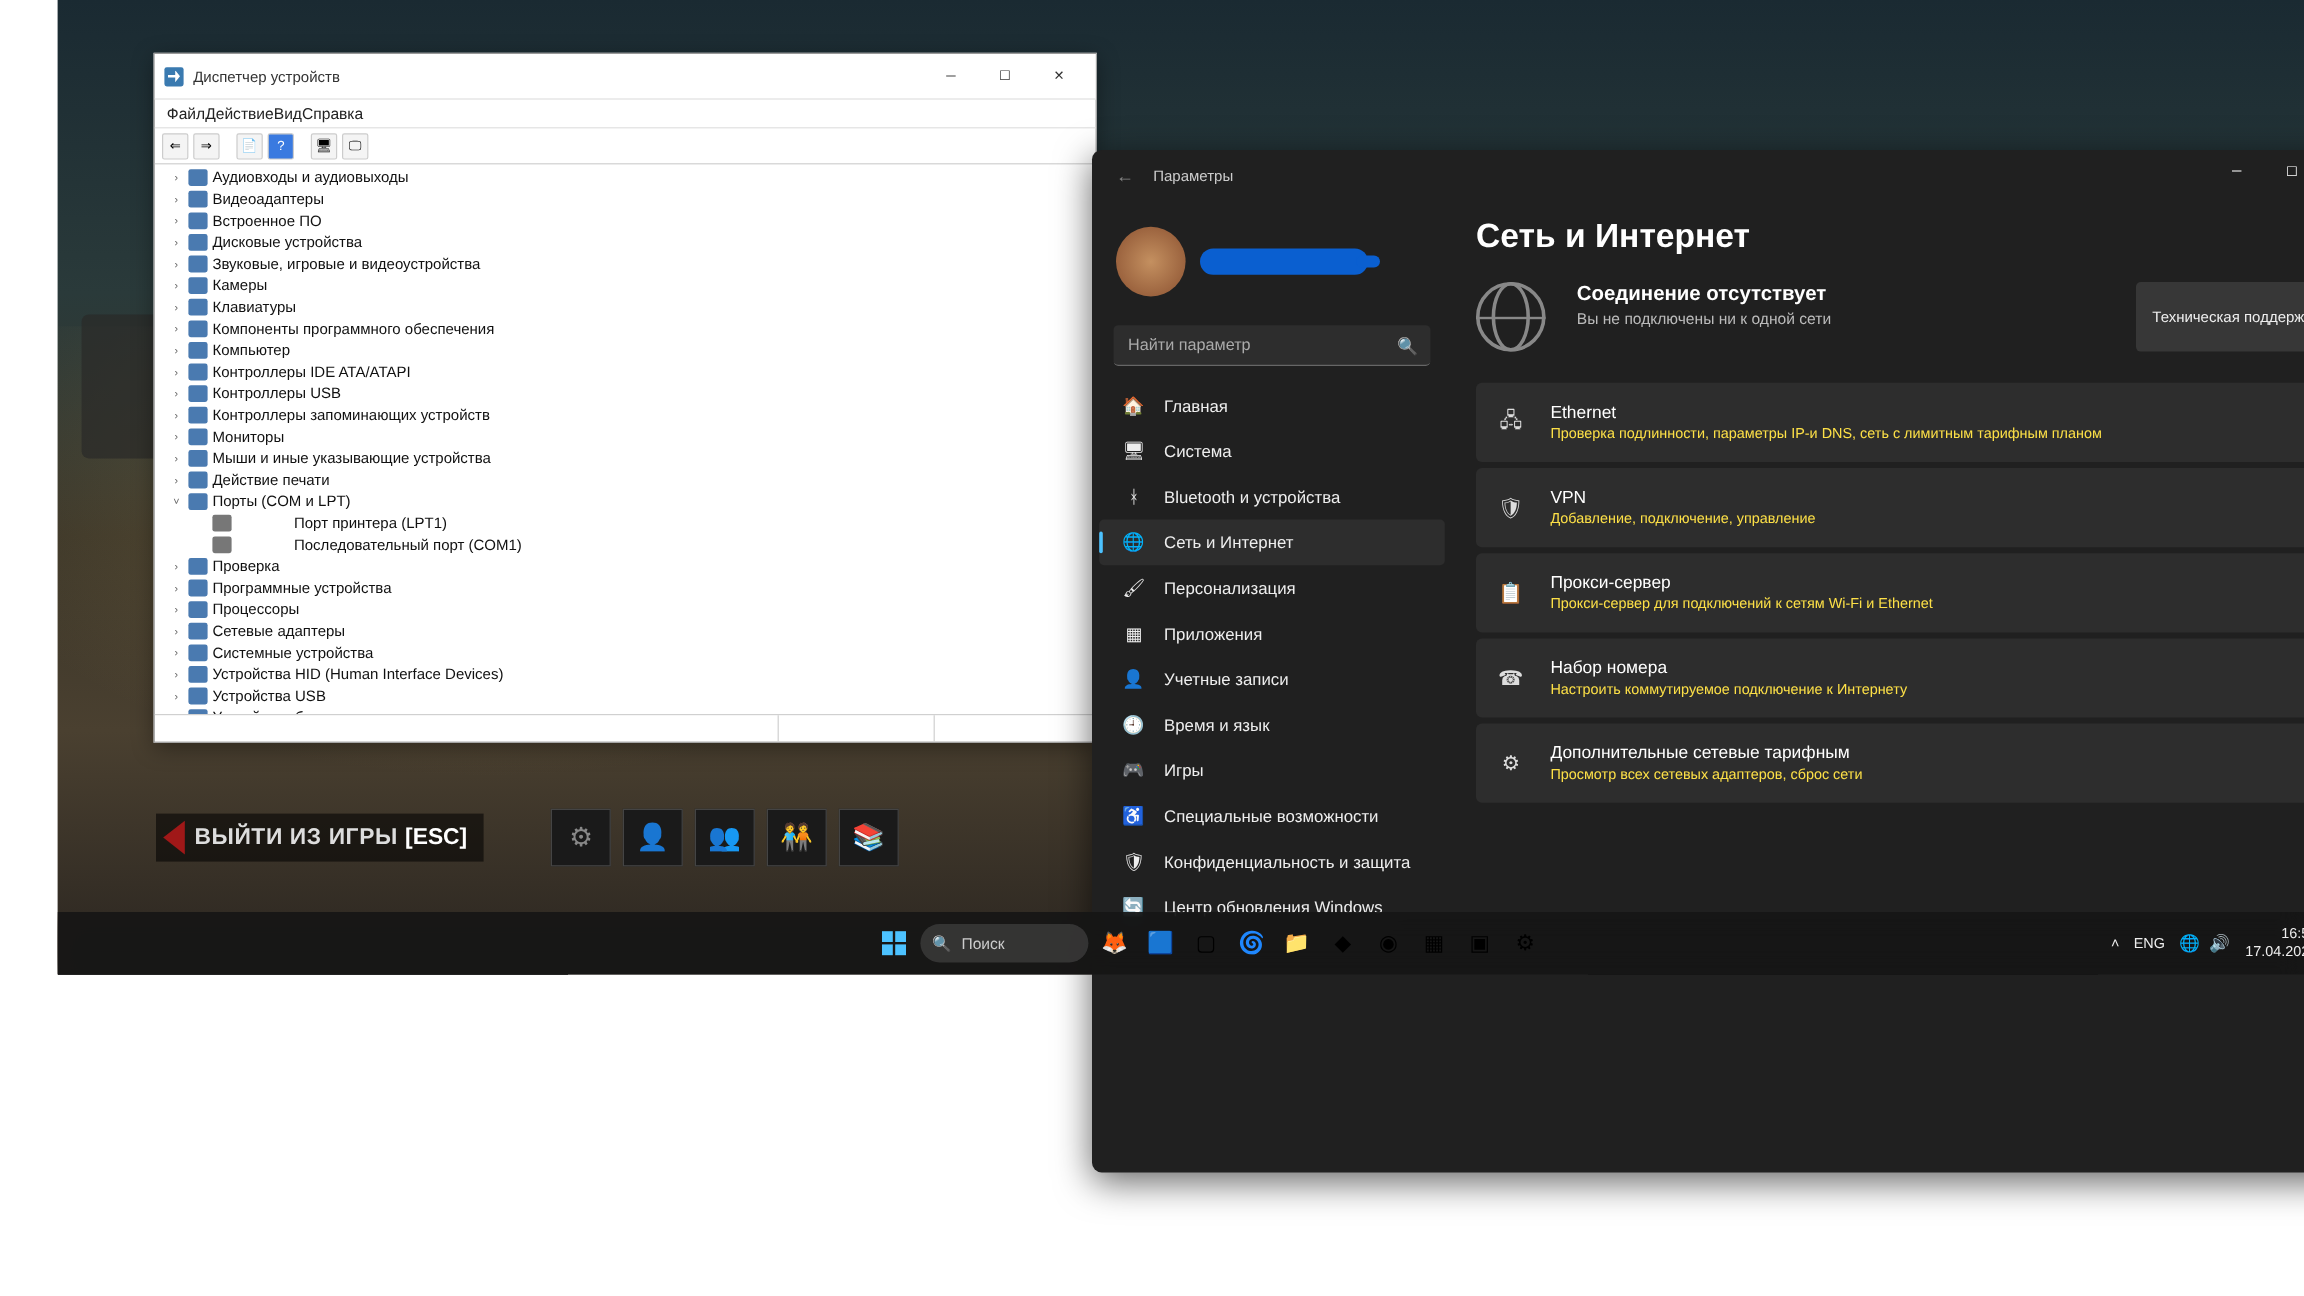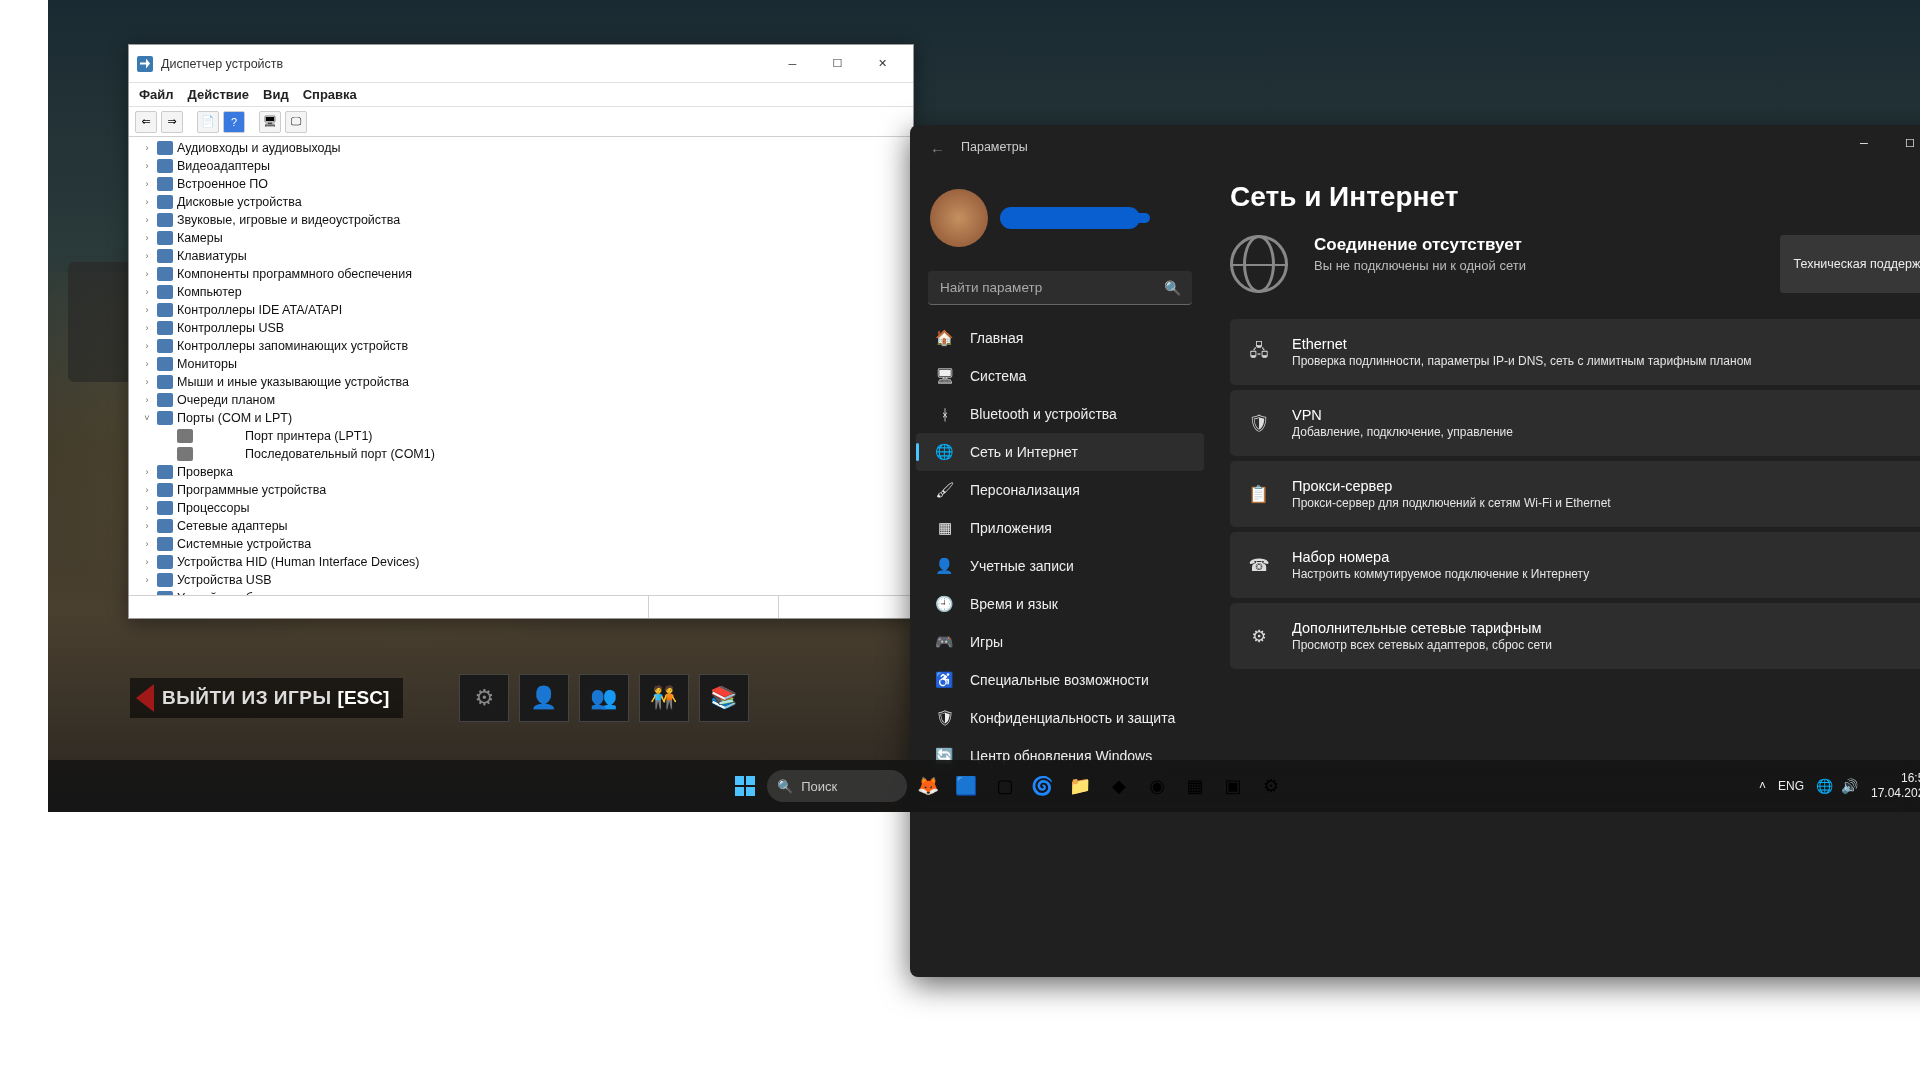--- a/index.html
+++ b/index.html
@@ -8,21 +8,21 @@
 .bg-road { position:absolute; left:0; bottom:120px; width:900px; height:420px; background:radial-gradient(ellipse at 40% 30%,rgba(180,150,90,.35),transparent 60%); }
 .bg-car { position:absolute; left:20px; bottom:430px; width:180px; height:120px; background:#2a2a28; border-radius:6px; opacity:.7; }
 
 
 .devmgr { position:absolute; left:80px; top:44px; width:786px; height:575px; background:#fff; border:1px solid #999; box-shadow:0 4px 18px rgba(0,0,0,.4); }
 .devmgr-title { height:38px; display:flex; align-items:center; padding:0 8px; background:#fff; border-bottom:1px solid #e0e0e0; }
 .devmgr-title .ico { width:16px; height:16px; background:#3a7ab0; margin-right:8px; border-radius:2px; position:relative; }
 .devmgr-title .ico::after{content:"";position:absolute;inset:3px;background:#fff;clip-path:polygon(0 40%,60% 40%,60% 0,100% 50%,60% 100%,60% 60%,0 60%);}
 .devmgr-title .txt { flex:1; font-size:12.5px; color:#333; }
 .winbtn { width:45px; height:30px; display:flex; align-items:center; justify-content:center; color:#333; font-size:11px; cursor:pointer; }
-.devmgr-menu { height:24px; display:flex; align-items:center; gap:14px; padding:0 10px; font-size:13px; color:#222; border-bottom:1px solid #e0e0e0;font-weight:bold; }
+.devmgr-menu { height:24px; display:flex; align-items:center; gap:0; padding:0 10px; font-size:13px; color:#222; border-bottom:1px solid #e0e0e0; }
 .devmgr-menu span{cursor:pointer;}
 .devmgr-tool { height:30px; display:flex; align-items:center; gap:4px; padding:0 6px; border-bottom:1px solid #d0d0d0; }
 .tbtn{width:22px;height:22px;border:1px solid #ccc;border-radius:2px;display:flex;align-items:center;justify-content:center;font-size:11px;background:#f4f4f4;cursor:pointer;}
 .tbtn.sep{border:none;background:none;width:6px;}
 .devmgr-tree { height:calc(100% - 115px); overflow:hidden; padding:2px 0; font-size:12.5px; color:#111; position:relative;}
 .tree-row { display:flex; align-items:center; height:18px; padding-left:12px; white-space:nowrap;}
 .tree-row .arr{width:12px;text-align:center;color:#666;font-size:9px;cursor:pointer;}
 .tree-row .dico{width:16px;height:14px;margin:0 4px;background:#4a7ab0;border-radius:2px;flex-shrink:0;}
 .tree-row.child{padding-left:44px;gap:48px;}
 .tree-row.child .dico{background:#777;}
@@ -57,21 +57,21 @@
 .conn-box{display:flex;margin-bottom:26px;}
 .globe{width:58px;height:58px;border:3px solid #888;border-radius:50%;position:relative;margin-right:26px;}
 .globe::before{content:"";position:absolute;left:50%;top:-3px;bottom:-3px;width:26px;transform:translateX(-50%);border:3px solid #888;border-radius:50%;}
 .globe::after{content:"";position:absolute;left:-3px;right:-3px;top:50%;height:2px;background:#888;}
 .conn-txt .h{font-size:17px;font-weight:600;}
 .conn-txt .s{font-size:13px;color:#bbb;margin-top:3px;}
 .support-btn{margin-left:auto;background:#373737;border:none;color:#eee;font-size:12.5px;padding:8px 14px;border-radius:4px;cursor:pointer;}
 .card{background:#2d2d2d;border-radius:5px;padding:14px 18px;margin-bottom:5px;display:flex;align-items:center;cursor:pointer;min-height:66px;}
 .card .cico{width:22px;margin-right:22px;color:#ddd;font-size:17px;text-align:center;}
 .card .ct .h{font-size:14.5px;}
-.card .ct .s{font-size:12px;color:#e5e5e5;margin-top:2px;}
+.card .ct .s{font-size:12px;color:#fde047;margin-top:2px;}
 .card .chev{margin-left:auto;color:#ccc;font-size:13px;}
 
 
 .hud{position:absolute;left:82px;bottom:90px;display:flex;align-items:center;gap:10px;}
 .exit-btn{display:flex;align-items:center;background:rgba(0,0,0,.55);padding:6px 14px 6px 6px;}
 .exit-btn .tri{width:0;height:0;border-top:14px solid transparent;border-bottom:14px solid transparent;border-right:18px solid #a01818;margin-right:8px;}
 .exit-btn .t{color:#ddd;font-size:19px;font-weight:700;letter-spacing:.5px;}
 .exit-btn .k{color:#fff;font-size:19px;font-weight:700;margin-left:6px;}
 .hud-ico{width:50px;height:48px;background:#1a1a1a;border:1px solid #444;display:flex;align-items:center;justify-content:center;color:#888;font-size:22px;}
 
@@ -187,21 +187,21 @@
           <span>Мониторы</span>
         </div>
         <div class="tree-row">
           <span class="arr">›</span>
           <span class="dico"></span>
           <span>Мыши и иные указывающие устройства</span>
         </div>
         <div class="tree-row">
           <span class="arr">›</span>
           <span class="dico"></span>
-          <span>Очереди планом</span>
+          <span>Действие печати</span>
         </div>
         <div class="tree-row">
           <span class="arr">˅</span>
           <span class="dico"></span>
           <span>Порты (COM и LPT)</span>
         </div>
         <div class="tree-row child">
           <span class="dico"></span>
           <span>Порт принтера (LPT1)</span>
         </div>

